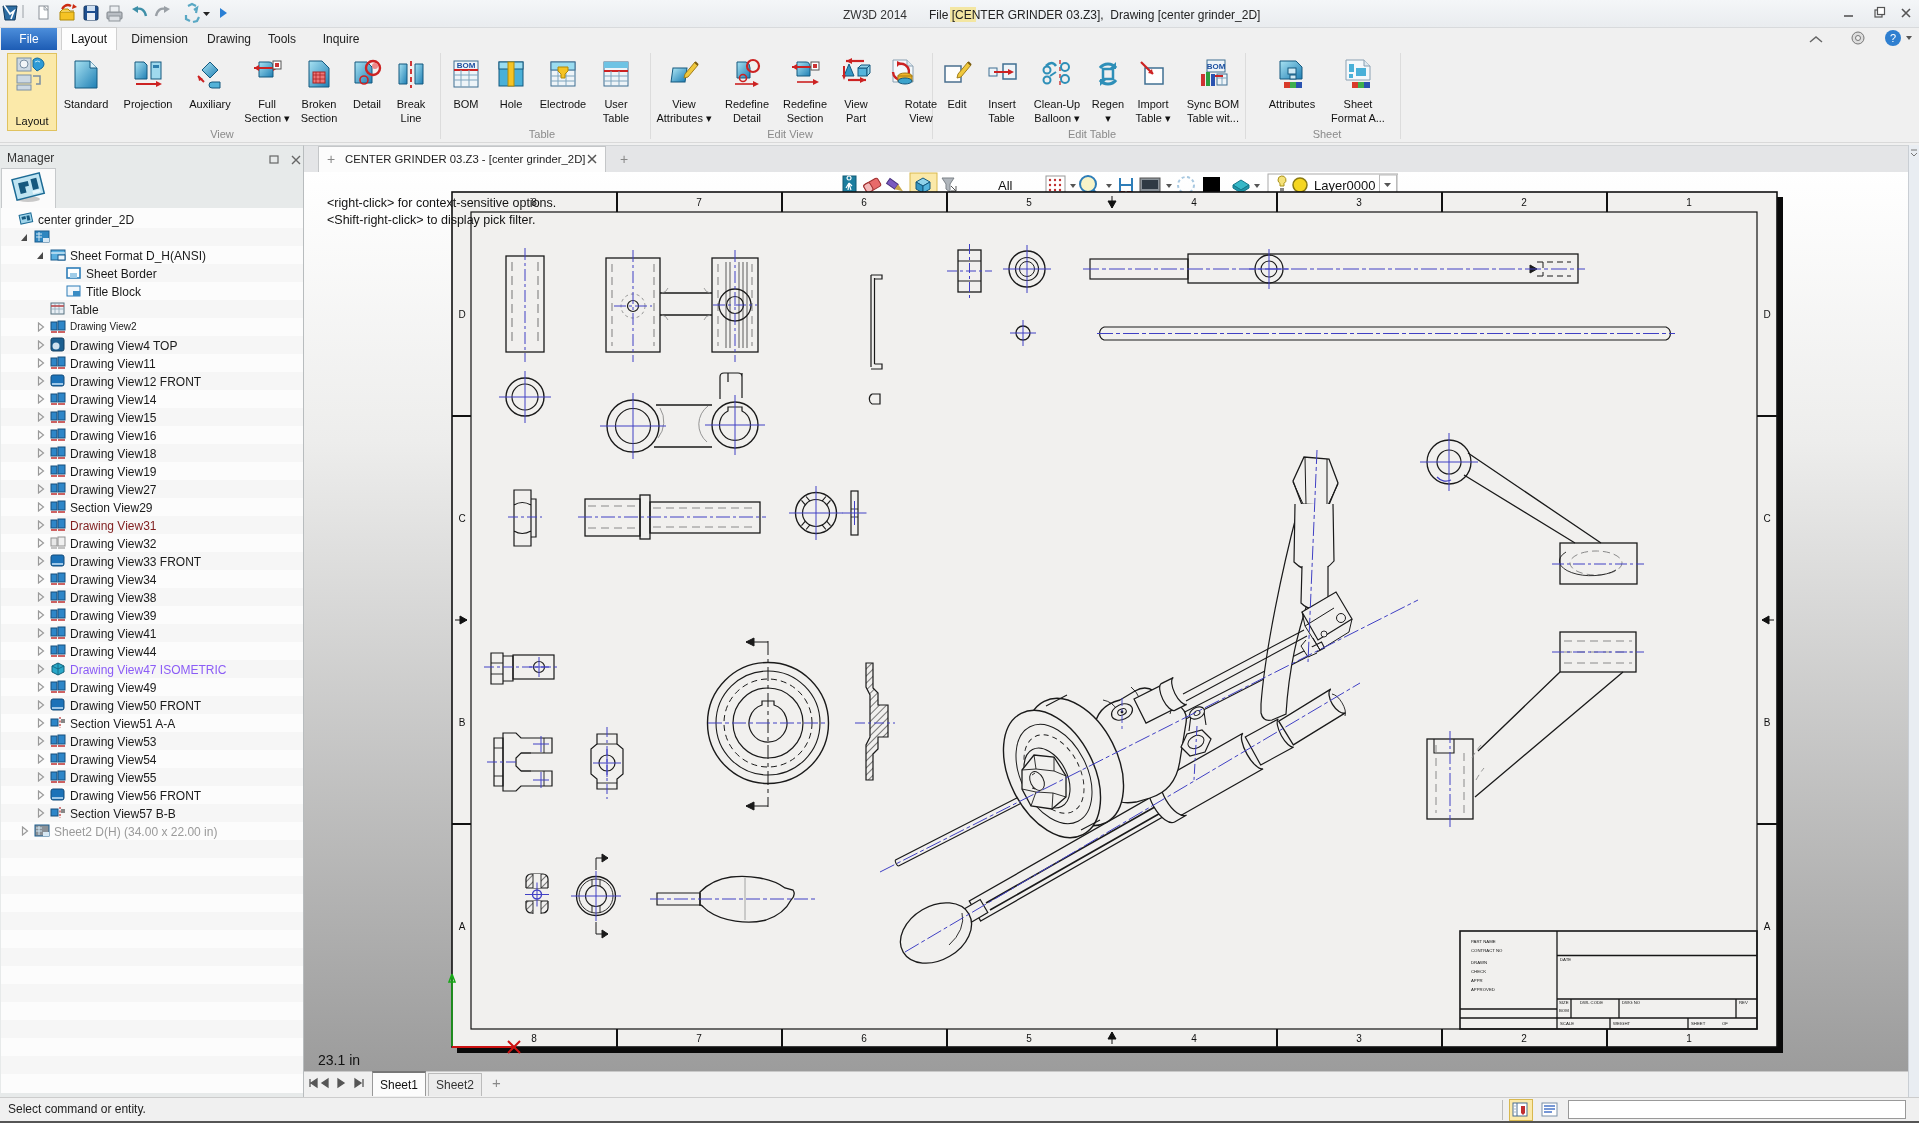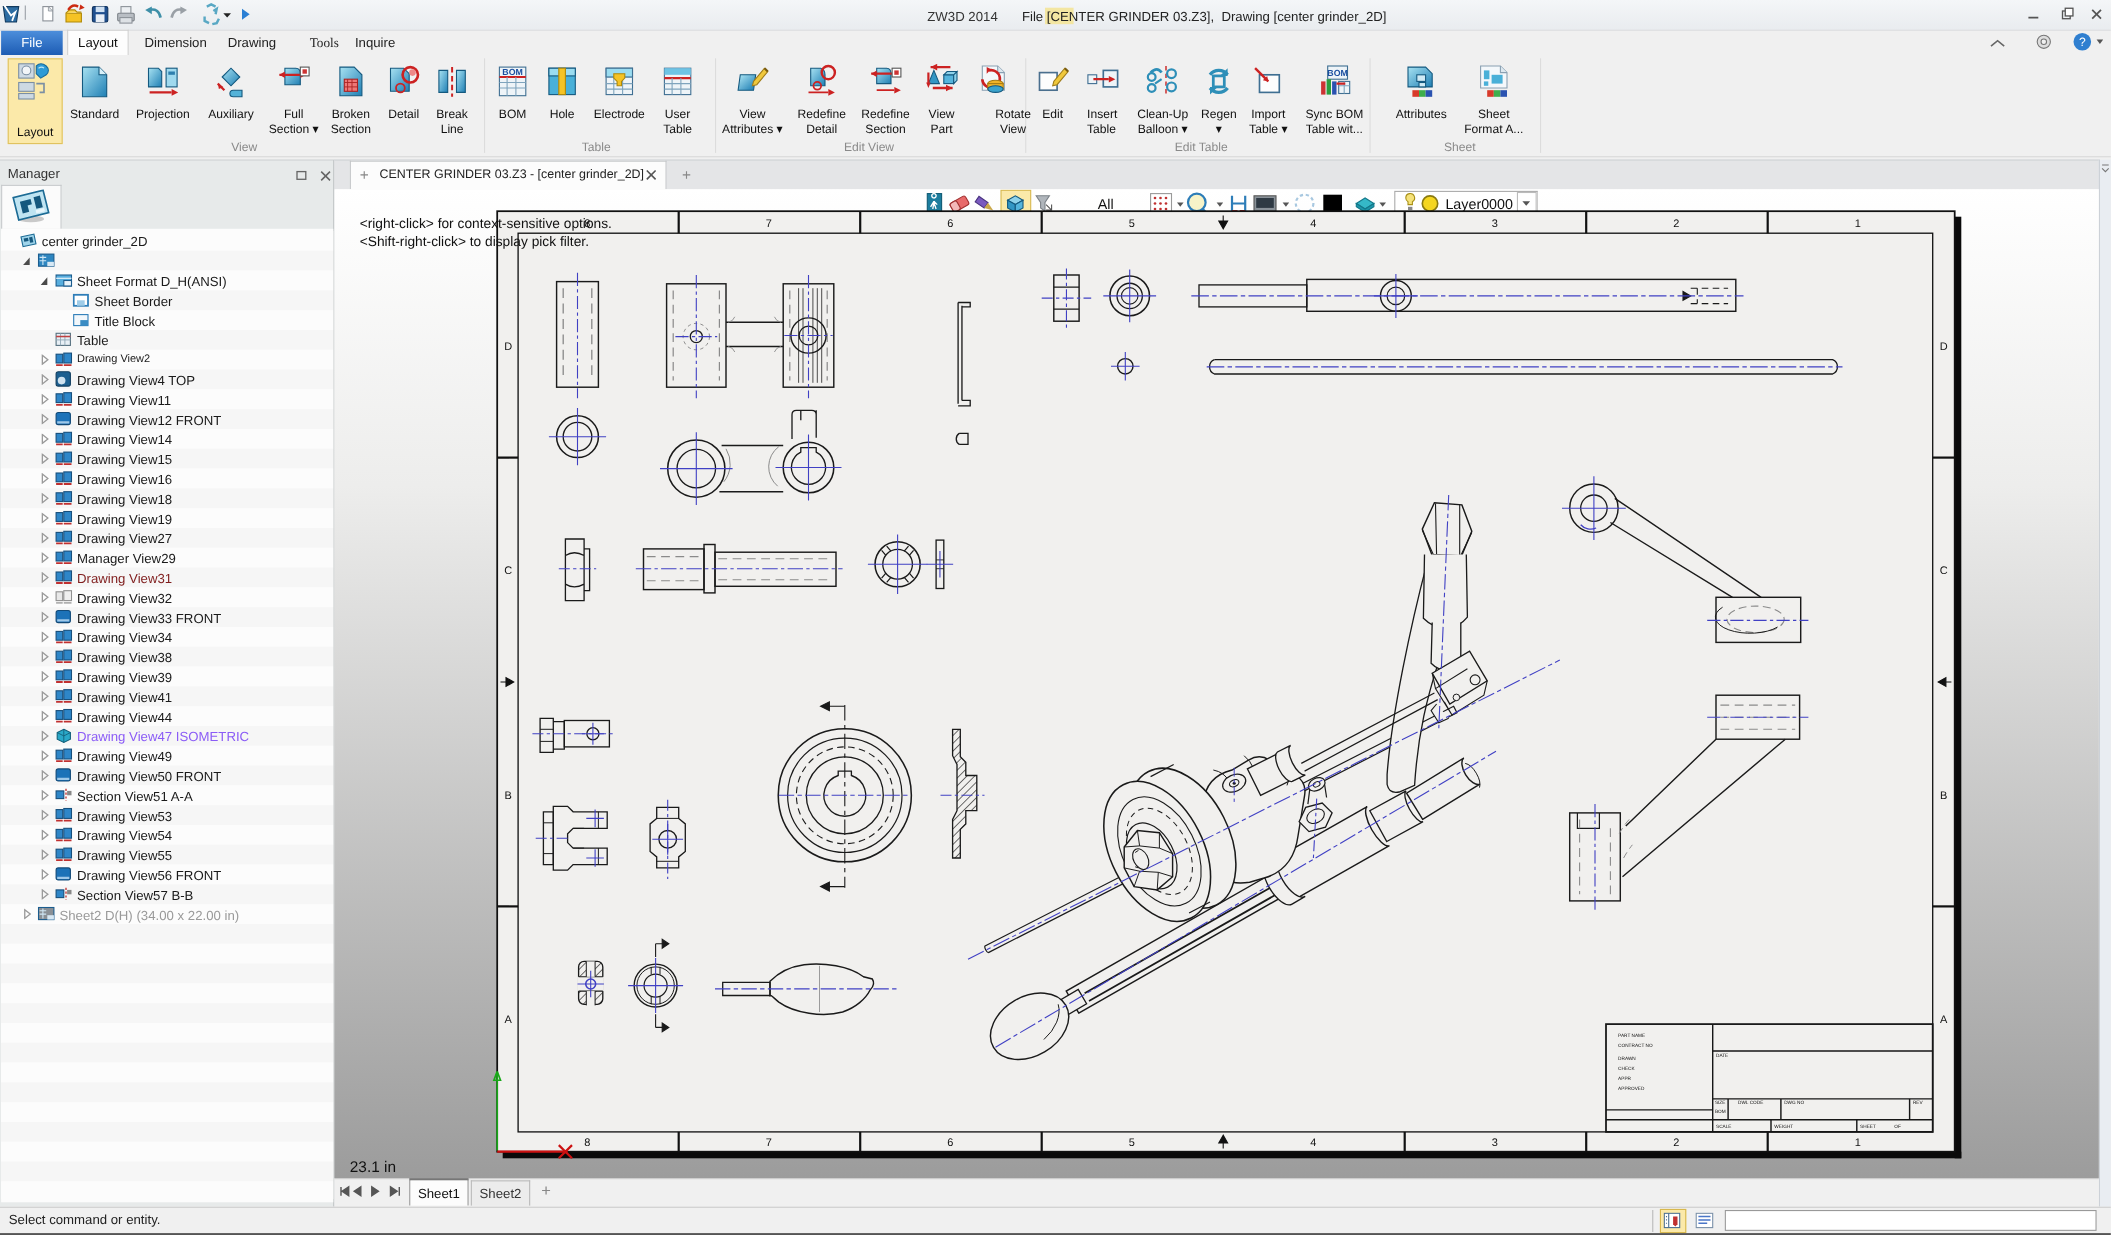--- a/index.html
+++ b/index.html
@@ -47,21 +47,21 @@
 <line x1="4" y1="10" x2="13" y2="10" stroke="#555" stroke-width="1.6"></line>
 <rect x="35" y="4" width="7" height="7" fill="none" stroke="#555" stroke-width="1.2"></rect>
     <rect x="37.5" y="1.5" width="7" height="7" fill="#fff" stroke="#555" stroke-width="1.2"></rect>
 <path d="M62 3 l8 8 m0 -8 l-8 8" stroke="#555" stroke-width="1.6"></path>
 </svg>
 <div class="abs" style="left:0;top:28px;width:1919px;height:22px;background:#f0f0f0;"></div>
 <div class="abs" style="left:1px;top:28px;width:56px;height:22px;background:linear-gradient(#4c8edb,#1d5cb4);color:#fff;font-size:12px;text-align:center;line-height:22px;">File</div>
 <div class="abs" style="left:61px;top:27px;width:56px;height:23px;background:#fdfdfd;border:1px solid #d0d0d0;border-bottom:none;color:#111;font-size:12px;text-align:center;line-height:22px;">Layout</div>
 <div class="abs" style="left:128px;top:28px;width:60px;height:22px;color:#222;font-size:12px;text-align:right;line-height:22px;">Dimension</div>
 <div class="abs" style="left:200px;top:28px;width:58px;height:22px;color:#222;font-size:12px;text-align:center;line-height:22px;">Drawing</div>
-<div class="abs" style="left:268px;top:28px;width:40px;height:22px;color:#222;font-size:12px;text-align:right;line-height:22px;font-family:Liberation Serif, serif;">Tools</div>
+<div class="abs" style="left:268px;top:28px;width:40px;height:22px;color:#222;font-size:12px;text-align:left;line-height:22px;">Tools</div>
 <div class="abs" style="left:316px;top:28px;width:50px;height:22px;color:#222;font-size:12px;text-align:center;line-height:22px;">Inquire</div>
 <svg class="abs" style="left:1800px;top:28px;" width="119" height="22" viewBox="0 0 119 22">
 <path d="M10 14 l6 -5 l6 5" stroke="#666" fill="none" stroke-width="1.5"></path>
 <g stroke="#777" fill="#e8e8e8">
       <circle cx="58" cy="10" r="6" fill="#ddd"></circle>
       <circle cx="58" cy="10" r="2.5" fill="#f0f0f0"></circle>
     </g>
 <circle cx="93" cy="10" r="8" fill="#2f7fd0"></circle>
     <text x="93" y="14" font-size="11" fill="#fff" text-anchor="middle" font-family="Liberation Sans">?</text>
 <path d="M106 8 l6 0 l-3 4 z" fill="#555"></path>
@@ -588,21 +588,21 @@
 <div class="tx" style="left:70px;top:483px;font-size:12px;color:#1a1a1a;">Drawing View27</div>
 <div class="abs" style="left:1px;top:498px;width:302px;height:18px;background:#fcfcfc;"></div>
 <svg class="abs" style="left:36px;top:502px;" width="10" height="10">
     <path d="M2.5 1 L7.5 5 L2.5 9 Z" fill="none" stroke="#9a9a9a" stroke-width="1.2"></path>
   </svg>
 <svg class="abs" style="left:50px;top:499px;" width="16" height="15" viewBox="0 0 16 15">
     <rect x="1" y="3" width="6" height="8" fill="#2e86c8" stroke="#174f7c"></rect>
     <rect x="8" y="2" width="7" height="9" fill="#2e86c8" stroke="#174f7c"></rect>
     <path d="M1 13 h6 M8 13 h7" stroke="#c03030" stroke-width="1.6"></path>
   </svg>
-<div class="tx" style="left:70px;top:501px;font-size:12px;color:#1a1a1a;">Manager View29</div>
+<div class="tx" style="left:70px;top:501px;font-size:12px;color:#1a1a1a;">Section View29</div>
 <div class="abs" style="left:1px;top:516px;width:302px;height:18px;background:#f6f6f6;"></div>
 <svg class="abs" style="left:36px;top:520px;" width="10" height="10">
     <path d="M2.5 1 L7.5 5 L2.5 9 Z" fill="none" stroke="#9a9a9a" stroke-width="1.2"></path>
   </svg>
 <svg class="abs" style="left:50px;top:517px;" width="16" height="15" viewBox="0 0 16 15">
     <rect x="1" y="3" width="6" height="8" fill="#2e86c8" stroke="#174f7c"></rect>
     <rect x="8" y="2" width="7" height="9" fill="#2e86c8" stroke="#174f7c"></rect>
     <path d="M1 13 h6 M8 13 h7" stroke="#c03030" stroke-width="1.6"></path>
   </svg>
 <div class="tx" style="left:70px;top:519px;font-size:12px;color:#7f1d1d;">Drawing View31</div>

